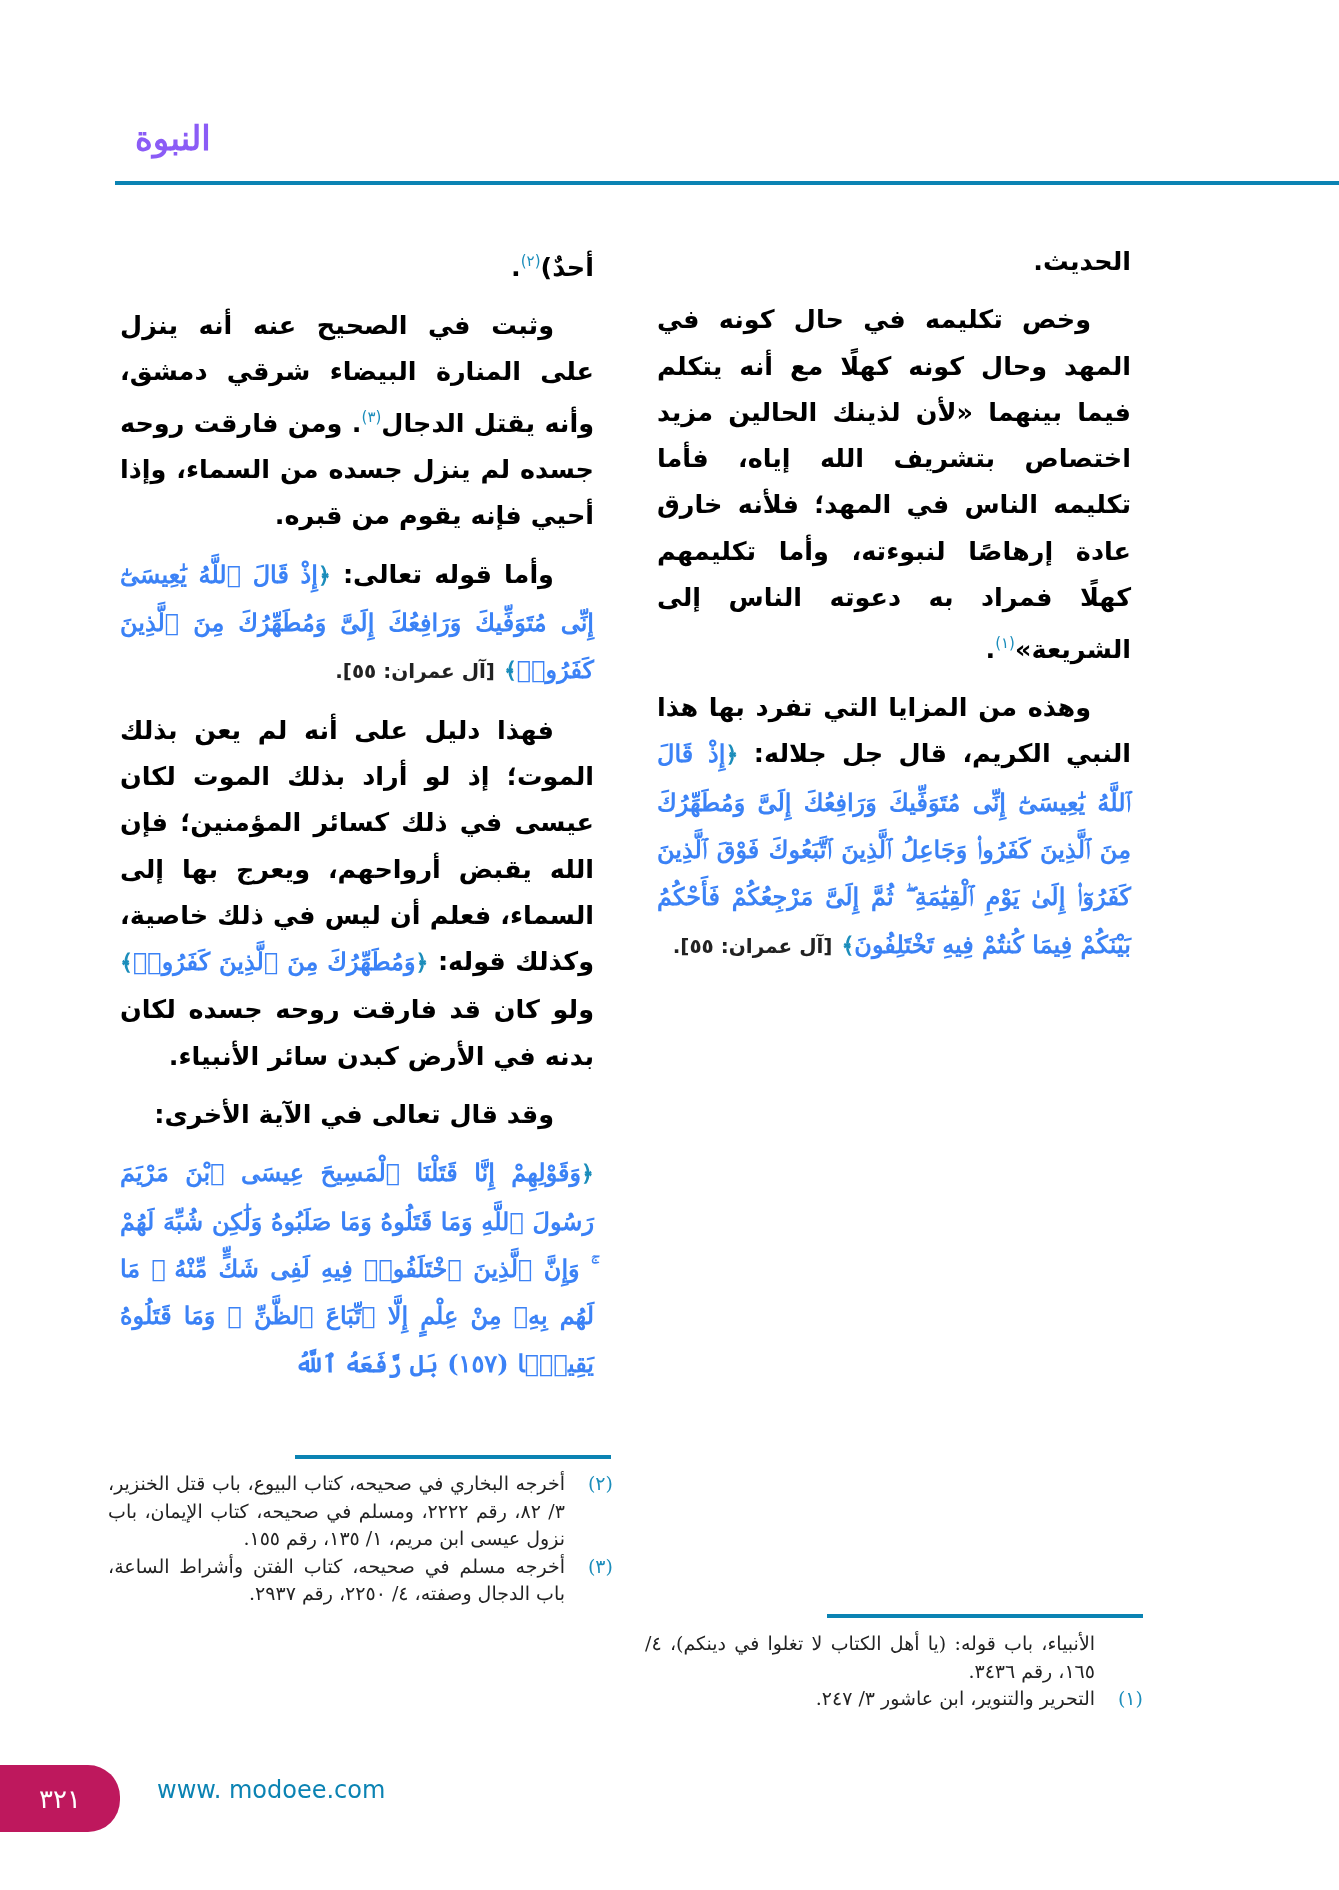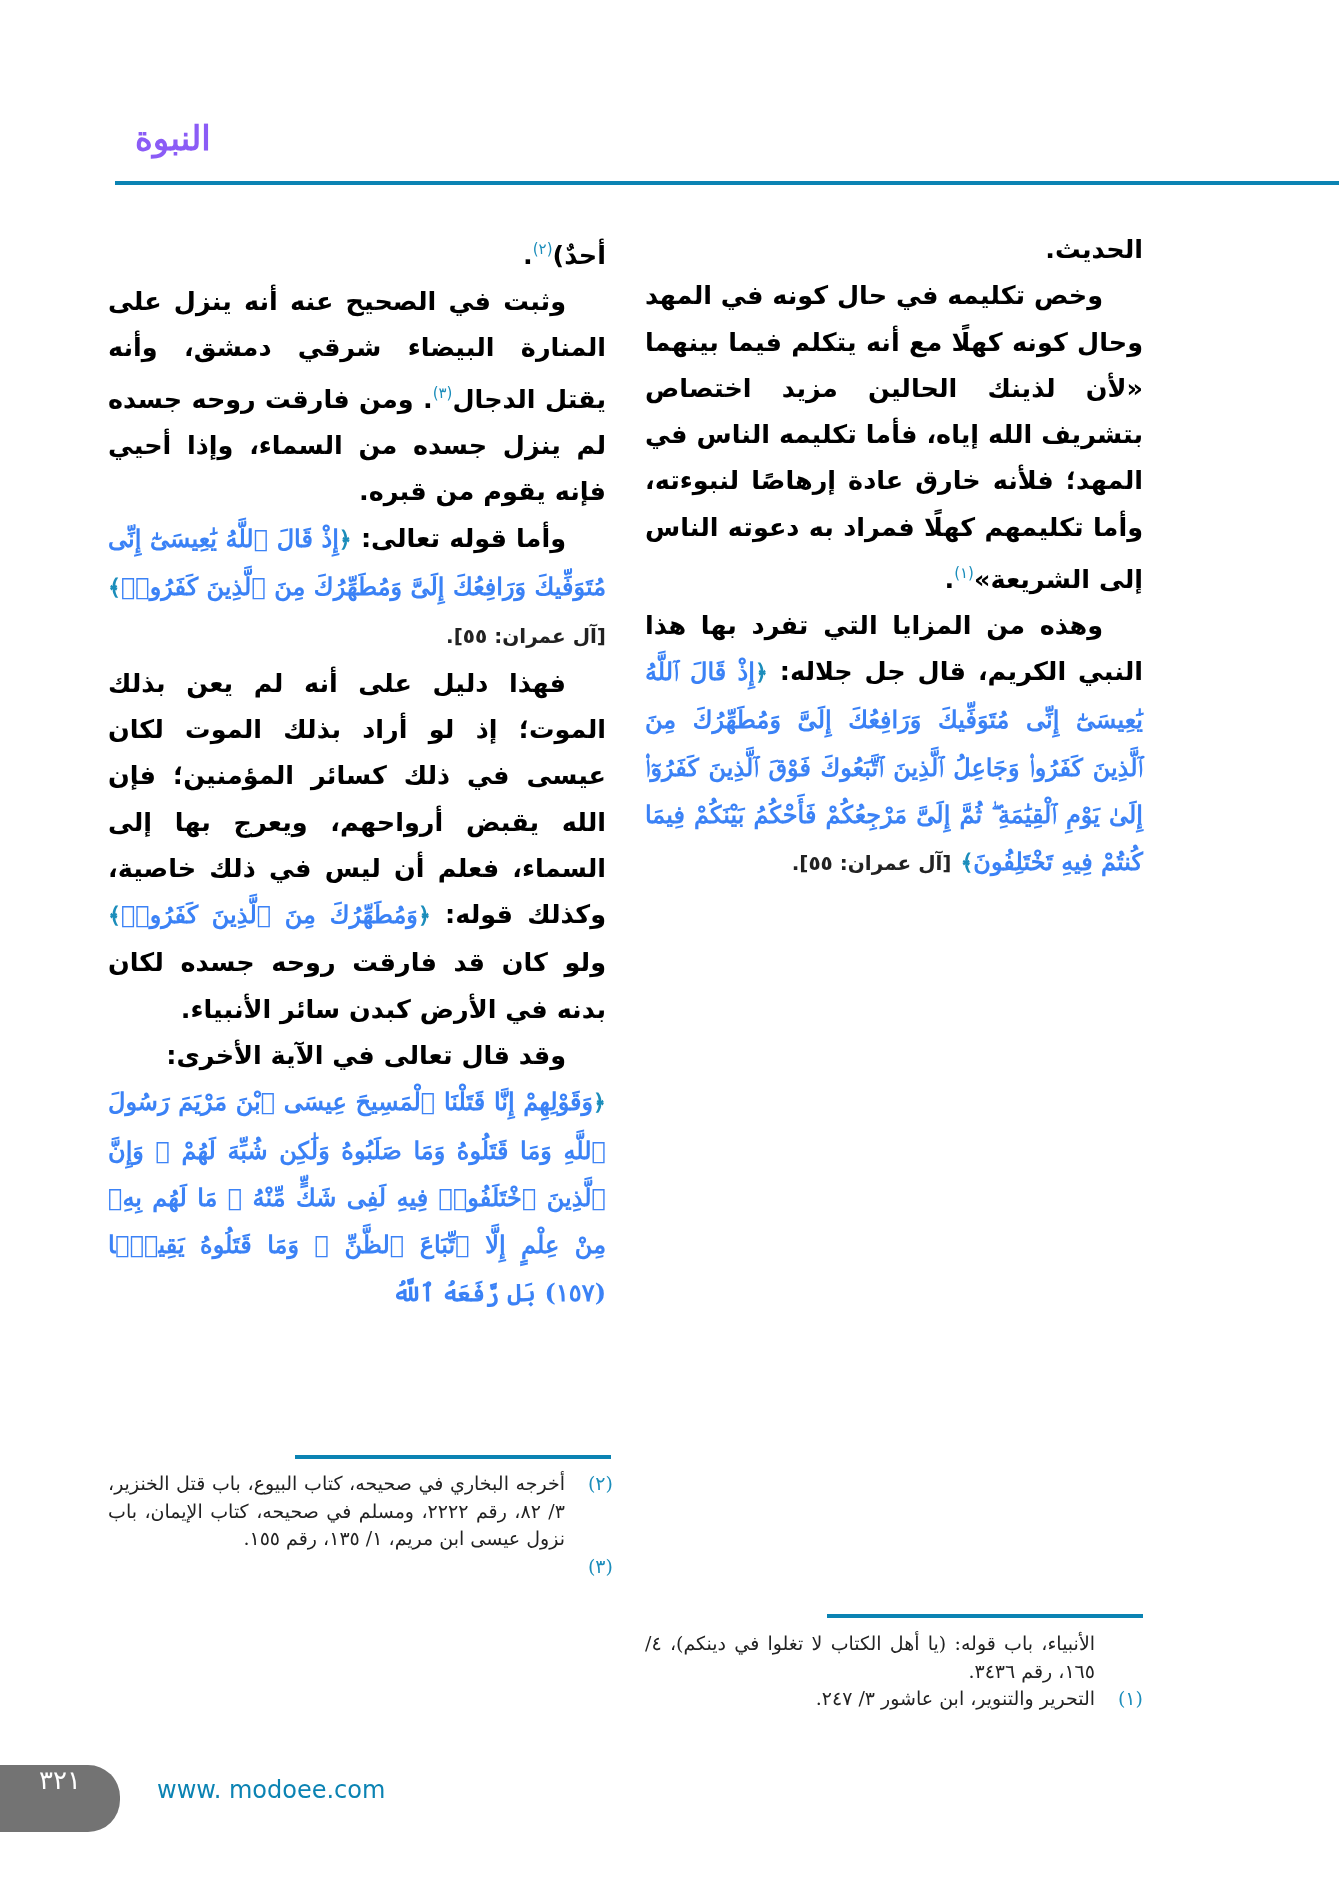--- a/index.html
+++ b/index.html
@@ -16,21 +16,21 @@
       position: absolute; left: 115px; top: 181px; width: 1224px; height: 4px;
       background: #0b83b3;
     }
     .col {
       position: absolute; direction: rtl; text-align: justify;
       font-family: "DejaVu Sans", sans-serif; font-weight: bold;
       font-size: 25.5px; line-height: 46.3px;
     }
     .col-right { left: 645px; top: 226px; width: 498px; }
     .col-left { left: 108px; top: 226px; width: 498px; }
-    .p { margin: 0; }
+    .p { margin: 12px; }
     .indent { text-indent: 40px; }
     .quran {
       color: #3b82f6; font-family: "DejaVu Serif", serif; font-weight: bold;
       font-size: 24px;
     }
     .bracket { color: #1b8dbb; font-size: 22px; }
     .ref { font-weight: bold; font-size: 20px; color: #222; }
     .sup { color: #1b8dbb; font-size: 15px; vertical-align: super; font-weight: normal; }
     .flower {
       display: inline-block; color: #1b8dbb; font-size: 22px; margin-left: 10px;
@@ -47,22 +47,22 @@
     }
     .fn-right { left: 645px; top: 1630px; width: 498px; }
     .fn-left { left: 108px; top: 1470px; width: 505px; }
     .fn-item { position: relative; padding-right: 48px; margin: 0; }
     .fn-item.cont { padding-right: 48px; }
     .fn-num {
       position: absolute; right: 0; top: 0; color: #1b8dbb; font-weight: normal;
     }
     .page-tab {
       position: absolute; left: 0; top: 1765px; width: 120px; height: 67px;
-      background: #737373; border-radius: 0 32px 32px 0;
-      display: flex; justify-content: center;
+      background: #be185d; border-radius: 0 32px 32px 0;
+      display: flex; align-items: center; justify-content: center;
       color: #ffffff; font-size: 26px; font-family: "DejaVu Sans", sans-serif;
     }
     .site-url {
       position: absolute; left: 157px; top: 1776px;
       font-family: "DejaVu Sans", sans-serif; font-size: 24px; color: #0b83b3;
     }
   </style>
 </head>
 <body>
 
@@ -80,21 +80,21 @@
   <p class="p indent"><span>وثبت في الصحيح عنه أنه ينزل على المنارة البيضاء شرقي دمشق، وأنه يقتل الدجال</span><span class="sup">(٣)</span><span>. ومن فارقت روحه جسده لم ينزل جسده من السماء، وإذا أحيي فإنه يقوم من قبره.</span></p>
   <p class="p indent"><span>وأما قوله تعالى:</span> <span class="bracket">﴿</span><span class="quran">إِذْ قَالَ ٱللَّهُ يَٰعِيسَىٰٓ إِنِّى مُتَوَفِّيكَ وَرَافِعُكَ إِلَىَّ وَمُطَهِّرُكَ مِنَ ٱلَّذِينَ كَفَرُوا۟</span><span class="bracket">﴾</span> <span class="ref">[آل عمران: ٥٥].</span></p>
   <p class="p indent"><span>فهذا دليل على أنه لم يعن بذلك الموت؛ إذ لو أراد بذلك الموت لكان عيسى في ذلك كسائر المؤمنين؛ فإن الله يقبض أرواحهم، ويعرج بها إلى السماء، فعلم أن ليس في ذلك خاصية، وكذلك قوله:</span> <span class="bracket">﴿</span><span class="quran">وَمُطَهِّرُكَ مِنَ ٱلَّذِينَ كَفَرُوا۟</span><span class="bracket">﴾</span> <span>ولو كان قد فارقت روحه جسده لكان بدنه في الأرض كبدن سائر الأنبياء.</span></p>
   <p class="p indent"><span>وقد قال تعالى في الآية الأخرى:</span></p>
   <p class="p"><span class="bracket">﴿</span><span class="quran">وَقَوْلِهِمْ إِنَّا قَتَلْنَا ٱلْمَسِيحَ عِيسَى ٱبْنَ مَرْيَمَ رَسُولَ ٱللَّهِ وَمَا قَتَلُوهُ وَمَا صَلَبُوهُ وَلَٰكِن شُبِّهَ لَهُمْ ۚ وَإِنَّ ٱلَّذِينَ ٱخْتَلَفُوا۟ فِيهِ لَفِى شَكٍّ مِّنْهُ ۚ مَا لَهُم بِهِۦ مِنْ عِلْمٍ إِلَّا ٱتِّبَاعَ ٱلظَّنِّ ۚ وَمَا قَتَلُوهُ يَقِينًۢا</span> <span class="quran">(١٥٧)</span> <span class="quran">بَل رَّفَعَهُ ٱللَّهُ</span></p>
 </div>
 
 <div class="fn-rule fn-rule-left"></div>
 <div class="footnotes fn-left">
   <p class="fn-item"><span class="fn-num">(٢)</span><span>أخرجه البخاري في صحيحه، كتاب البيوع، باب قتل الخنزير، ٣/ ٨٢، رقم ٢٢٢٢، ومسلم في صحيحه، كتاب الإيمان، باب نزول عيسى ابن مريم، ١/ ١٣٥، رقم ١٥٥.</span></p>
-  <p class="fn-item"><span class="fn-num">(٣)</span></p>
+  <p class="fn-item"><span class="fn-num">(٣)</span><span>أخرجه مسلم في صحيحه، كتاب الفتن وأشراط الساعة، باب الدجال وصفته، ٤/ ٢٢٥٠، رقم ٢٩٣٧.</span></p>
 </div>
 
 <div class="fn-rule fn-rule-right"></div>
 <div class="footnotes fn-right">
   <p class="fn-item cont"><span>الأنبياء، باب قوله: (يا أهل الكتاب لا تغلوا في دينكم)، ٤/ ١٦٥، رقم ٣٤٣٦.</span></p>
   <p class="fn-item"><span class="fn-num">(١)</span><span>التحرير والتنوير، ابن عاشور ٣/ ٢٤٧.</span></p>
 </div>
 
 <div class="page-tab">
     <span>٣٢١</span>

